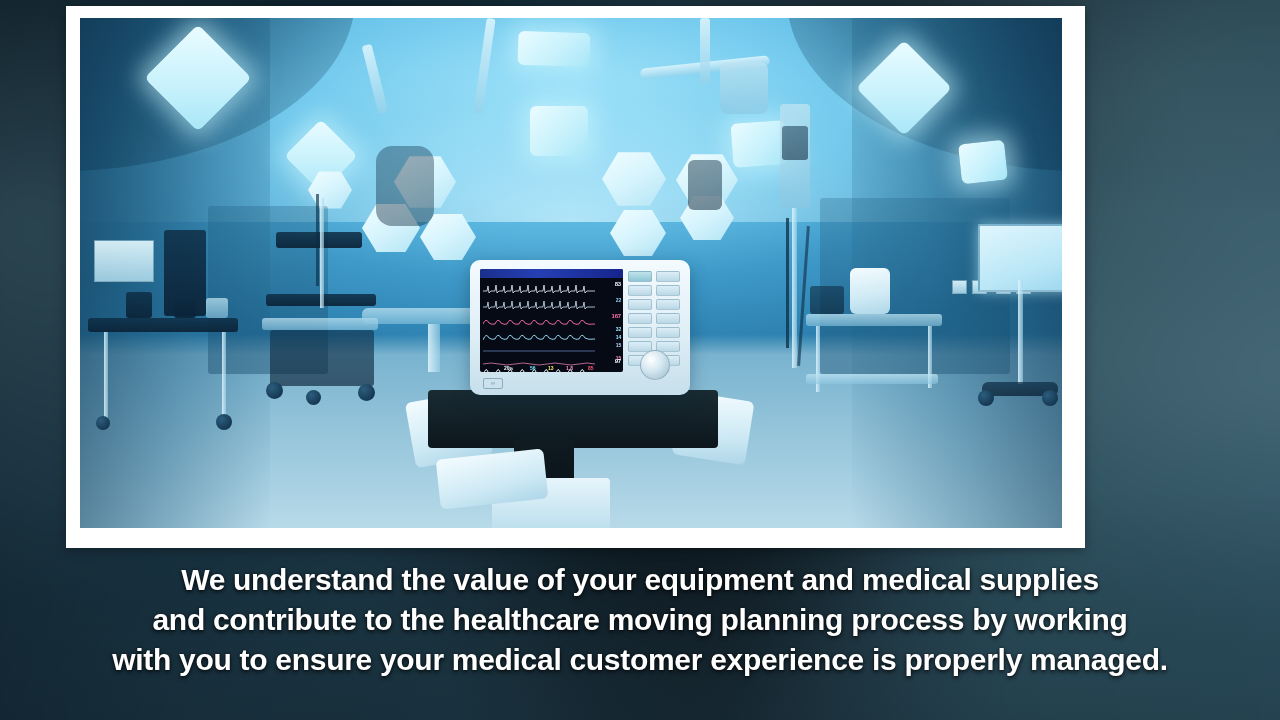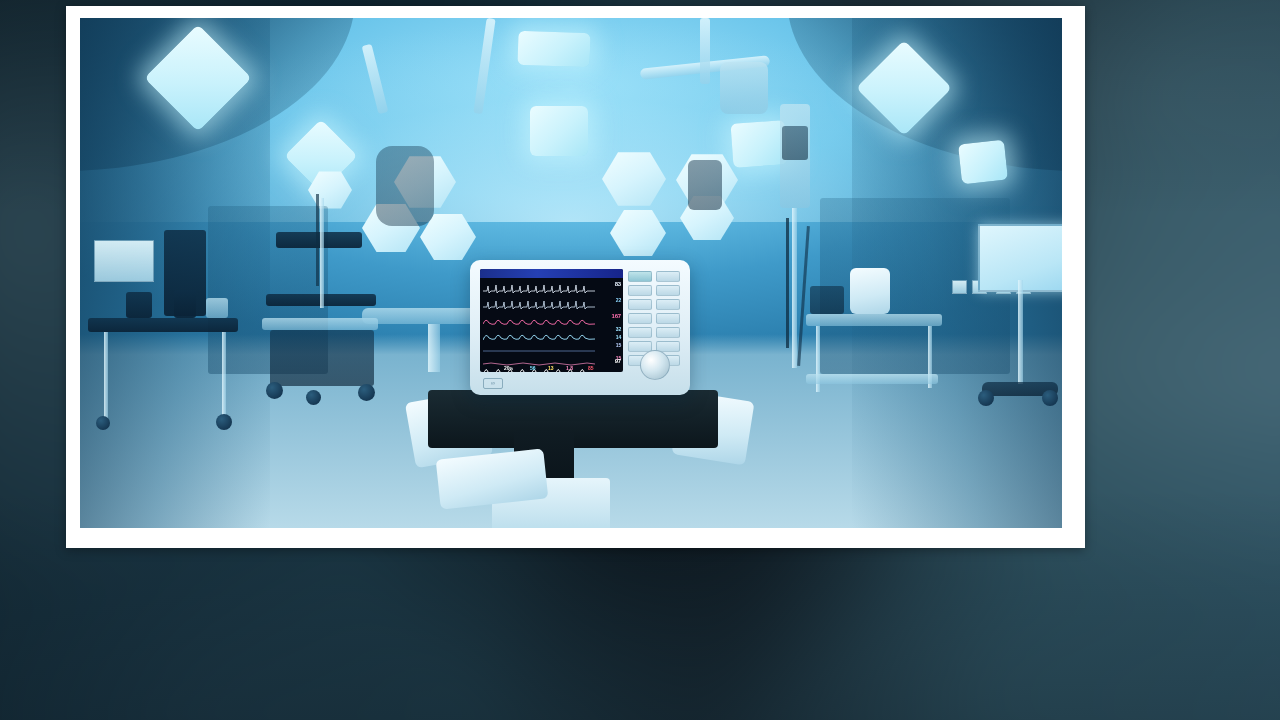--- a/index.html
+++ b/index.html
@@ -482,14 +482,19 @@
           </div>
 
           <div class="monitor-knob"></div>
           <div class="monitor-logo">∞</div>
         </div>
 
       </div>
     </div>
   </div>
 
+  <div class="caption">
+    <div>We understand the value of your equipment and medical supplies</div>
+    <div>and contribute to the healthcare moving planning process by working</div>
+    <div>with you to ensure your medical customer experience is properly managed.</div>
+  </div>
 
 </div>
 
 </body></html>

